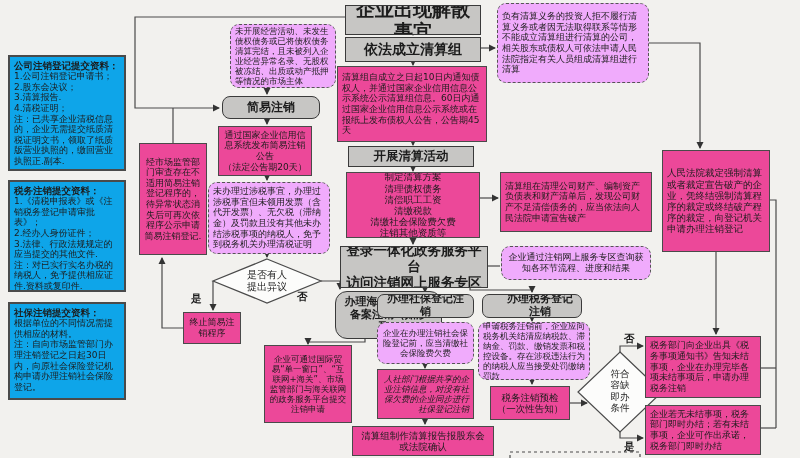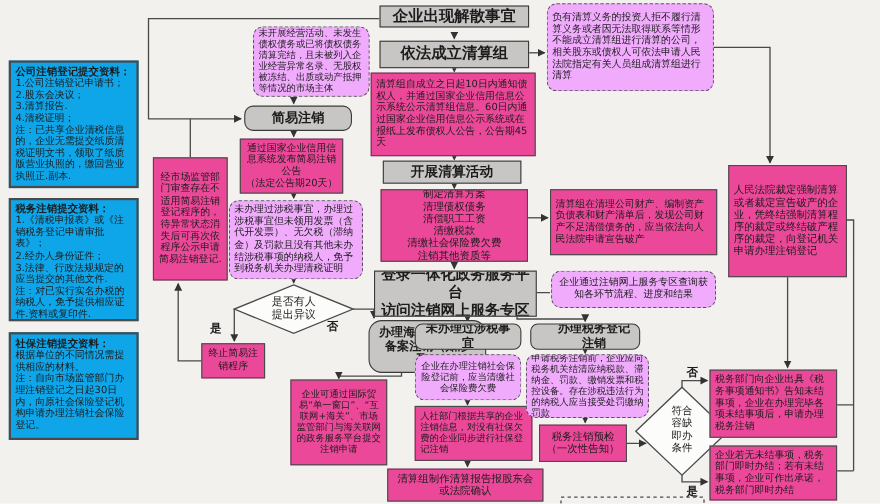--- a/index.html
+++ b/index.html
@@ -104,21 +104,21 @@
 3.清算报告.
 4.清税证明；
 注：已共享企业清税信息的，企业无需提交纸质清税证明文书，领取了纸质版营业执照的，缴回营业执照正.副本.</span></div>
   <div class="b panel" style="left:8px;top:180px;width:118px;height:112px;"><b>税务注销提交资料：</b><span>1.《清税申报表》或《注销税务登记申请审批表》；
 2.经办人身份证件；
 3.法律、行政法规规定的应当提交的其他文件.
 注：对已实行实名办税的纳税人，免予提供相应证件.资料或复印件.</span></div>
   <div class="b panel" style="left:8px;top:302px;width:118px;height:98px;"><b>社保注销提交资料：</b><span>根据单位的不同情况需提供相应的材料。
 注：自向市场监管部门办理注销登记之日起30日内，向原社会保险登记机构申请办理注销社会保险登记。</span></div>
 
-  <div class="b gray" style="left:345px;top:5px;width:136px;height:20px;font-size:14px;">企业出现解散事宜</div>
+  <div class="b gray" style="left:345px;top:5px;width:136px;height:30px;font-size:19px;">企业出现解散事宜</div>
   <div class="b gray" style="left:345px;top:37px;width:136px;height:25px;font-size:14px;">依法成立清算组</div>
   <div class="b" style="left:337px;top:66px;width:150px;height:76px;text-align:left;">清算组自成立之日起10日内通知债权人，并通过国家企业信用信息公示系统公示清算组信息。60日内通过国家企业信用信息公示系统或在报纸上发布债权人公告，公告期45天</div>
   <div class="b gray" style="left:348px;top:146px;width:126px;height:21px;font-size:12.5px;">开展清算活动</div>
   <div class="b" style="left:346px;top:172px;width:134px;height:66px;font-size:9.5px;">制定清算方案
 清理债权债务
 清偿职工工资
 清缴税款
 清缴社会保险费欠费
 注销其他资质等</div>
   <div class="b gray" style="left:340px;top:246px;width:148px;height:42px;font-size:13.5px;white-space:pre-line;">登录一体化政务服务平台
@@ -135,23 +135,23 @@
 （法定公告期20天）</div>
   <div class="b dash" style="left:208px;top:182px;width:122px;height:72px;text-align:left;">未办理过涉税事宜，办理过涉税事宜但未领用发票（含代开发票）、无欠税（滞纳金）及罚款且没有其他未办结涉税事项的纳税人，免予到税务机关办理清税证明</div>
   <div class="dtext" style="left:239px;top:269px;width:56px;">是否有人
 提出异议</div>
   <div class="b" style="left:183px;top:312px;width:58px;height:32px;">终止简易注销程序</div>
   <div class="b" style="left:139px;top:143px;width:68px;height:112px;">经市场监管部门审查存在不适用简易注销登记程序的，待异常状态消失后可再次依程序公示申请简易注销登记.</div>
 
   <div class="b gray" style="left:335px;top:291px;width:107px;height:48px;font-size:11px;border-radius:12px;white-space:normal;padding:2px 8px;">办理海关报关单位备案注销（如涉及）</div>
   <div class="b" style="left:264px;top:345px;width:88px;height:78px;font-size:8.5px;">企业可通过国际贸易“单一窗口”、“互联网+海关”、市场监管部门与海关联网的政务服务平台提交注销申请</div>
 
-  <div class="b gray" style="left:377px;top:294px;width:97px;height:24px;font-size:11px;border-radius:7px;">未办理过涉税事宜</div>
+  <div class="b gray" style="left:377px;top:294px;width:97px;height:24px;font-size:11px;border-radius:7px;">办理社保登记注销</div>
   <div class="b dash" style="left:377px;top:322px;width:97px;height:42px;font-size:8.5px;">企业在办理注销社会保险登记前，应当清缴社会保险费欠费</div>
-  <div class="b" style="left:377px;top:369px;width:107px;height:50px;font-size:8.5px;text-align:left;">人社部门根据共享的企业注销信息，对没有社保欠费的企业同步进行社保登记注销</div>
+  <div class="b" style="left:377px;top:369px;width:97px;height:50px;font-size:8.5px;text-align:right;font-style:italic;">人社部门根据共享的企业注销信息，对没有社保欠费的企业同步进行社保登记注销</div>
   <div class="b" style="left:352px;top:426px;width:142px;height:30px;font-size:9.5px;">清算组制作清算报告报股东会或法院确认</div>
 
   <div class="b gray" style="left:482px;top:294px;width:100px;height:24px;font-size:11px;border-radius:7px;padding-left:20px;">办理税务登记注销</div>
   <div class="b dash" style="left:478px;top:322px;width:112px;height:58px;font-size:8.5px;text-align:left;">申请税务注销前，企业应向税务机关结清应纳税款、滞纳金、罚款、缴销发票和税控设备。存在涉税违法行为的纳税人应当接受处罚缴纳罚款</div>
   <div class="b" style="left:490px;top:386px;width:80px;height:34px;font-size:9.5px;">税务注销预检
 （一次性告知）</div>
   <div class="dtext" style="left:607px;top:368px;width:26px;font-size:9.5px;">符合
 容缺
 即办
 条件</div>

